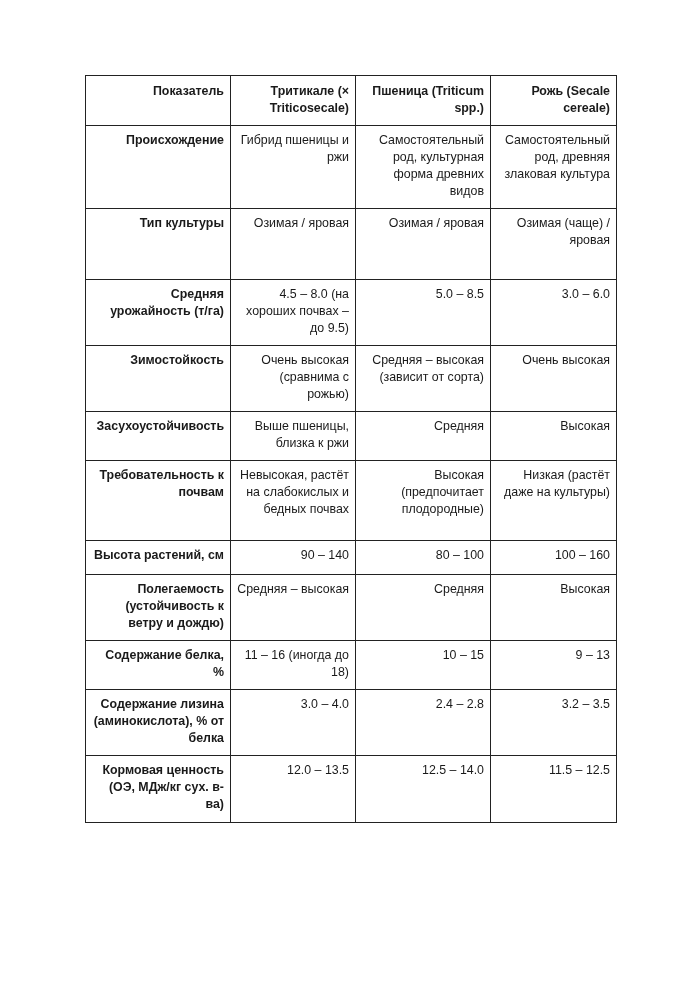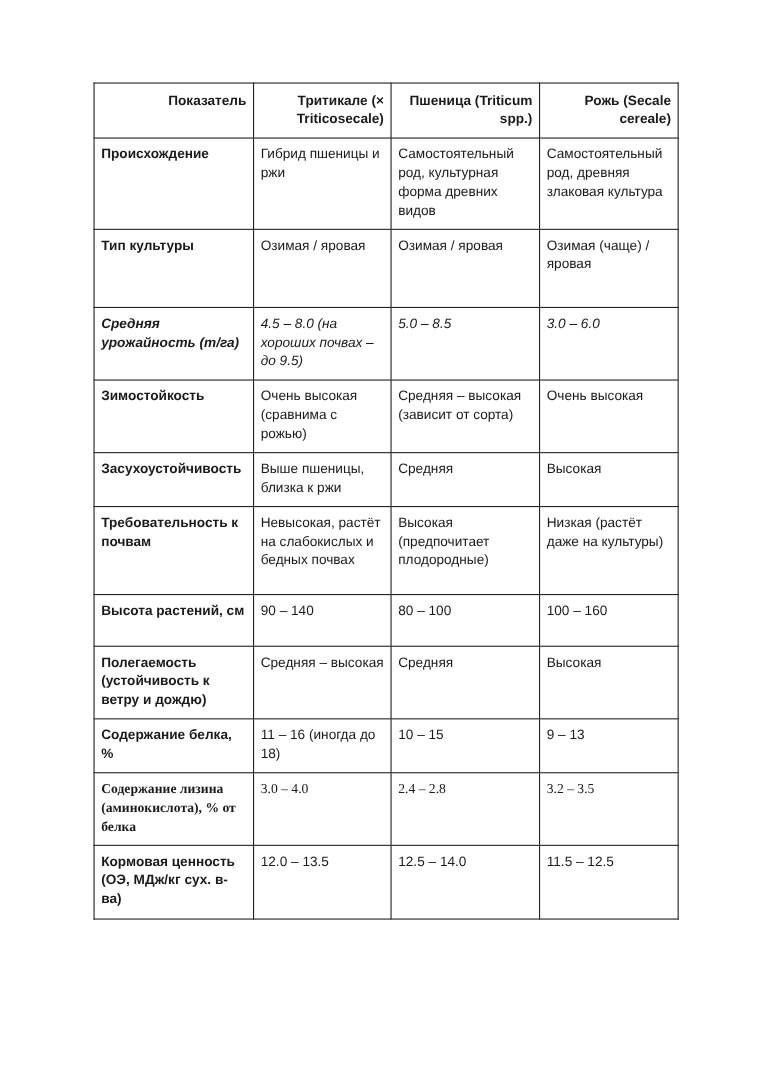--- a/index.html
+++ b/index.html
@@ -1,21 +1,21 @@
 <!DOCTYPE html>
 <html><head>
 <meta charset="utf-8">
 <style>
   html, body { margin:0; padding:0; background:#ffffff; }
   body { width:700px; height:989px; position:relative; overflow:hidden;
          font-family:"Liberation Sans", sans-serif; color:#1a1a1a; }
   table { position:absolute; left:85px; top:75px; border-collapse:collapse;
           table-layout:fixed; width:531px; }
   td, th { border:1.3px solid #222; vertical-align:top; font-size:12.4px;
-           line-height:17px; padding:6px 6px 8px 6px; text-align:left; }
+           line-height:17px; padding:6px 6px 8px 6px; text-align:right; }
   th { font-weight:bold; text-align:right; padding-top:7px; }
   td.lbl { font-weight:bold; }
   col.c0 { width:145px; } col.c1 { width:125px; } col.c2 { width:135px; } col.c3 { width:126px; }
 </style>
 </head>
 <body>
 
 <table>
   <colgroup>
       <col class="c0">
@@ -37,21 +37,21 @@
         <td>Гибрид пшеницы и ржи</td>
         <td>Самостоятельный род, культурная форма древних видов</td>
         <td>Самостоятельный род, древняя злаковая культура</td>
       </tr>
       <tr style="height: 71px;">
         <td class="lbl">Тип культуры</td>
         <td>Озимая / яровая</td>
         <td>Озимая / яровая</td>
         <td>Озимая (чаще) / яровая</td>
       </tr>
-      <tr style="height: 58px; font-style: italic;">
+      <tr style="height: 58px;">
         <td class="lbl">Средняя урожайность (т/га)</td>
         <td>4.5 – 8.0 (на хороших почвах – до 9.5)</td>
         <td>5.0 – 8.5</td>
         <td>3.0 – 6.0</td>
       </tr>
       <tr style="height: 65px;">
         <td class="lbl">Зимостойкость</td>
         <td>Очень высокая (сравнима с рожью)</td>
         <td>Средняя – высокая (зависит от сорта)</td>
         <td>Очень высокая</td>
@@ -61,39 +61,39 @@
         <td>Выше пшеницы, близка к ржи</td>
         <td>Средняя</td>
         <td>Высокая</td>
       </tr>
       <tr style="height: 80px;">
         <td class="lbl">Требовательность к почвам</td>
         <td>Невысокая, растёт на слабокислых и бедных почвах</td>
         <td>Высокая (предпочитает плодородные)</td>
         <td>Низкая (растёт даже на культуры)</td>
       </tr>
-      <tr style="height: 47px;">
+      <tr style="height: 34px;">
         <td class="lbl">Высота растений, см</td>
         <td>90 – 140</td>
         <td>80 – 100</td>
         <td>100 – 160</td>
       </tr>
       <tr style="height: 65px;">
         <td class="lbl">Полегаемость (устойчивость к ветру и дождю)</td>
         <td>Средняя – высокая</td>
         <td>Средняя</td>
         <td>Высокая</td>
       </tr>
       <tr style="height: 48px; margin-left: 40px;">
         <td class="lbl">Содержание белка, %</td>
         <td>11 – 16 (иногда до 18)</td>
         <td>10 – 15</td>
         <td>9 – 13</td>
       </tr>
-      <tr style="height: 63px; font-family: Liberation Serif, serif;">
+      <tr style="height: 63px;">
         <td class="lbl">Содержание лизина (аминокислота), % от белка</td>
         <td>3.0 – 4.0</td>
         <td>2.4 – 2.8</td>
         <td>3.2 – 3.5</td>
       </tr>
       <tr style="height: 67px;">
         <td class="lbl">Кормовая ценность (ОЭ, МДж/кг сух. в-ва)</td>
         <td>12.0 – 13.5</td>
         <td>12.5 – 14.0</td>
         <td>11.5 – 12.5</td>

